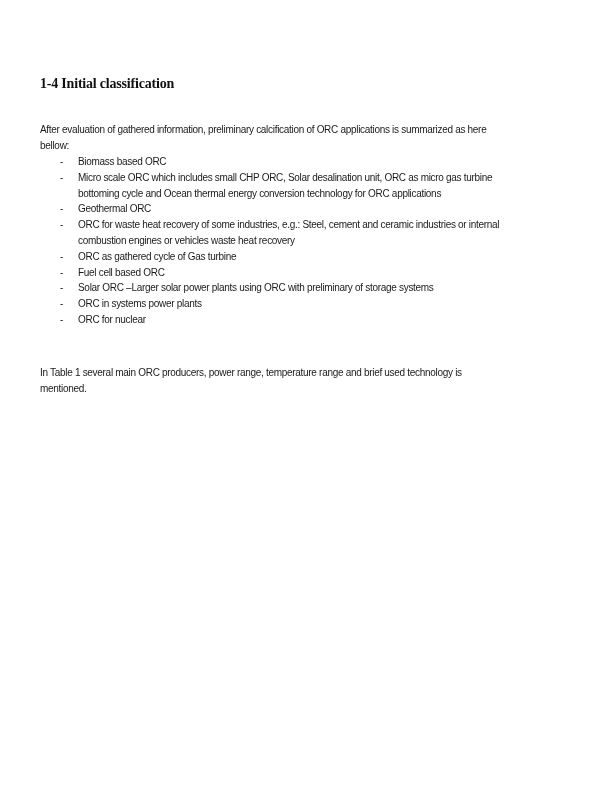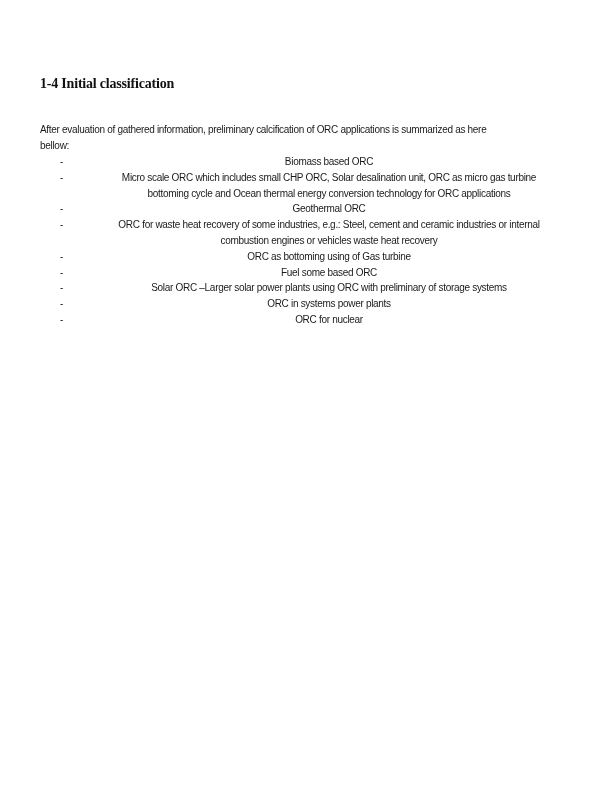--- a/index.html
+++ b/index.html
@@ -53,21 +53,20 @@
     align-items: flex-start;
   }
   .orc-list .marker {
     flex: 0 0 18px;
     font-size: 10px;
     line-height: 15.8px;
     white-space: pre;
   }
   .orc-list .item-text {
     flex: 1 1 auto;
-    text-align: center;
   }
   .closing {
     position: absolute;
     top: 355px;
     left: 40px;
     width: 540px;
   }
   .page-number {
     position: absolute;
     top: 724px;
@@ -102,36 +101,38 @@
       <span class="marker">-</span>
       <span class="item-text body-text">Geothermal ORC</span>
     </li>
       <li>
       <span class="marker">-</span>
       <span class="item-text body-text">ORC for waste heat recovery of some industries, e.g.: Steel, cement and ceramic industries or internal
 combustion engines or vehicles waste heat recovery</span>
     </li>
       <li>
       <span class="marker">-</span>
-      <span class="item-text body-text">ORC as bottoming using of Gas turbine</span>
+      <span class="item-text body-text">ORC as gathered cycle of Gas turbine</span>
     </li>
       <li>
       <span class="marker">-</span>
-      <span class="item-text body-text">Fuel some based ORC</span>
+      <span class="item-text body-text">Fuel cell based ORC</span>
     </li>
       <li>
       <span class="marker">-</span>
       <span class="item-text body-text">Solar ORC –Larger solar power plants using ORC with preliminary of storage systems</span>
     </li>
       <li>
       <span class="marker">-</span>
       <span class="item-text body-text">ORC in systems power plants</span>
     </li>
       <li>
       <span class="marker">-</span>
       <span class="item-text body-text">ORC for nuclear</span>
     </li>
     </ul>
 
+  <p class="closing body-text">In Table 1 several main ORC producers, power range, temperature range and brief used technology is
+mentioned.</p>
 
   <div class="page-number">9</div>
 
 </div>
 
 </body></html>

